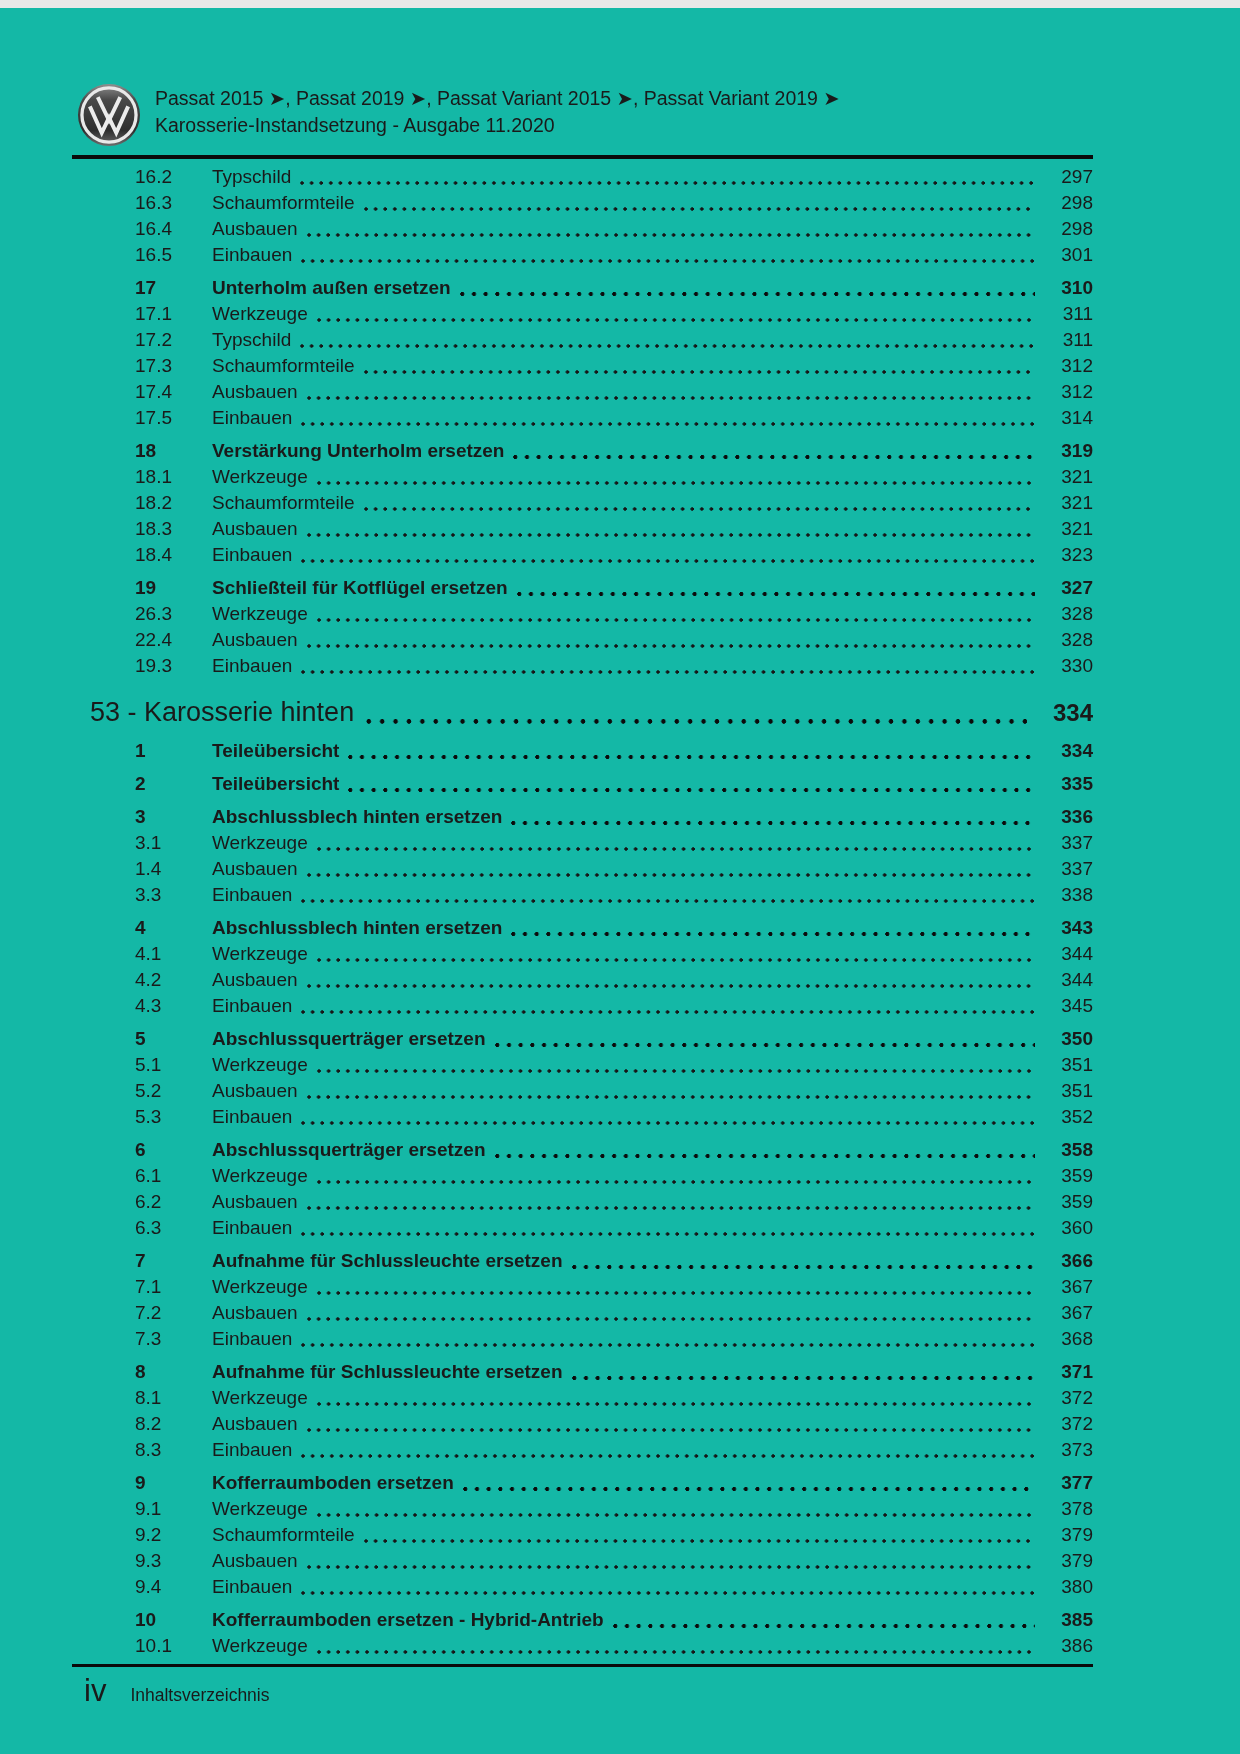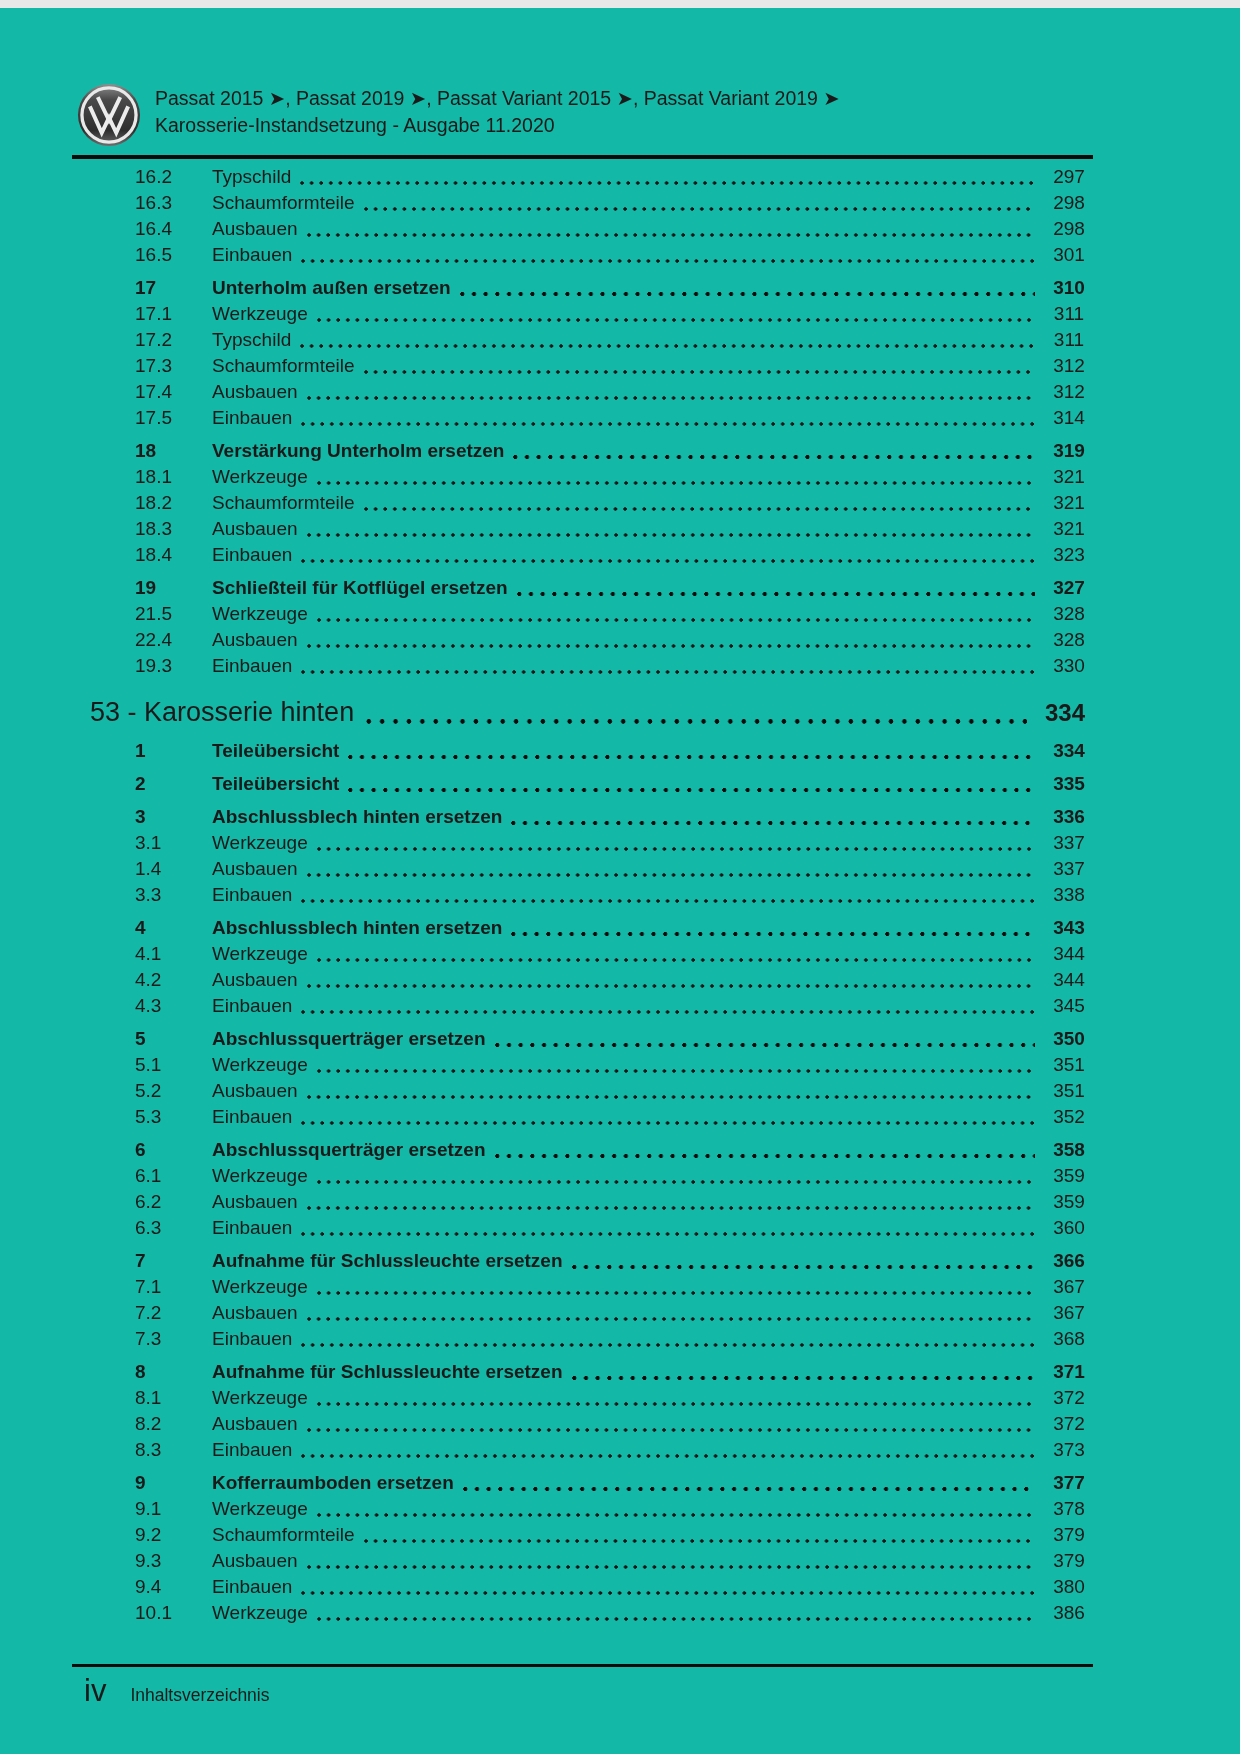--- a/index.html
+++ b/index.html
@@ -22,21 +22,21 @@
   .rule { position:absolute; left:72px; width:1021px; background:#0a0a0a; }
   .rule-top    { top:147px; height:4px; }
   .rule-bottom { top:1656px; height:3px; }
 
   
   .toc { position:absolute; left:72px; top:156px; width:1021px; }
 
   .row { display:flex; align-items:baseline; padding-left:63px; }
   .row .num   { flex:0 0 77px; font-size:19px; line-height:26px; }
   .row .title { flex:0 0 auto; font-size:19px; line-height:26px; white-space:nowrap; }
-  .row .pg    { flex:0 0 48px; text-align:center; font-size:19px; line-height:26px; }
+  .row .pg    { flex:0 0 48px; text-align:right; font-size:19px; line-height:26px; }
 
   .leader {
     flex:1 1 auto;
     align-self:flex-end;
     height:6px;
     margin:0 10px 4px 9px;
     background-image:radial-gradient(circle at 2px 3px, #161616 1.45px, rgba(0,0,0,0) 1.95px);
     background-size:9.6px 6px;
     background-repeat:repeat-x;
   }
@@ -182,21 +182,21 @@
         <span class="leader"></span>
         <span class="pg">323</span>
       </div>
       <div class="row lvl-section">
         <span class="num">19</span>
         <span class="title">Schließteil für Kotflügel ersetzen</span>
         <span class="leader"></span>
         <span class="pg">327</span>
       </div>
       <div class="row lvl-sub">
-        <span class="num">21.5</span>
+        <span class="num">26.3</span>
         <span class="title">Werkzeuge</span>
         <span class="leader"></span>
         <span class="pg">328</span>
       </div>
       <div class="row lvl-sub">
         <span class="num">22.4</span>
         <span class="title">Ausbauen</span>
         <span class="leader"></span>
         <span class="pg">328</span>
       </div>
@@ -389,20 +389,26 @@
         <span class="num">9.3</span>
         <span class="title">Ausbauen</span>
         <span class="leader"></span>
         <span class="pg">379</span>
       </div>
       <div class="row lvl-sub">
         <span class="num">9.4</span>
         <span class="title">Einbauen</span>
         <span class="leader"></span>
         <span class="pg">380</span>
+      </div>
+      <div class="row lvl-section">
+        <span class="num">10</span>
+        <span class="title">Kofferraumboden ersetzen - Hybrid-Antrieb</span>
+        <span class="leader"></span>
+        <span class="pg">385</span>
       </div>
       <div class="row lvl-sub">
         <span class="num">10.1</span>
         <span class="title">Werkzeuge</span>
         <span class="leader"></span>
         <span class="pg">386</span>
       </div>
     </main>
 
   <div class="rule rule-bottom"></div>

